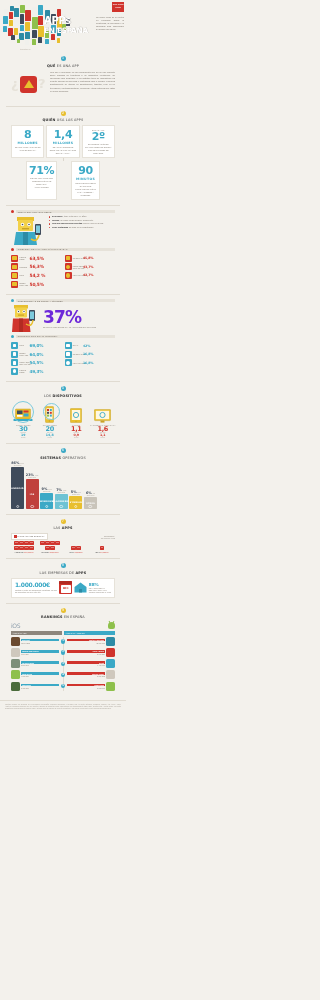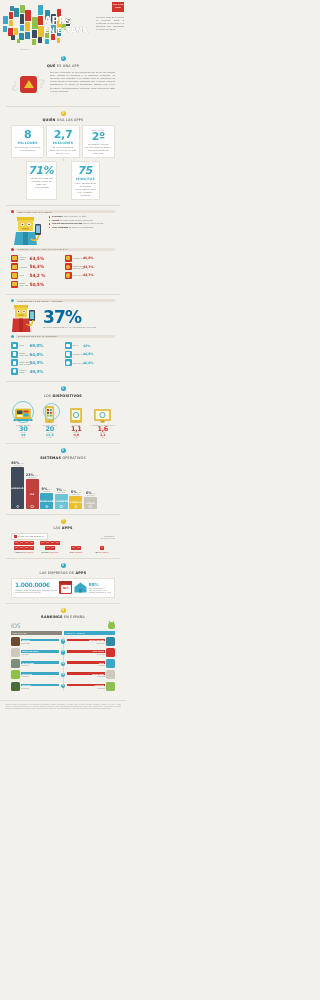--- a/index.html
+++ b/index.html
@@ -58,21 +58,21 @@
     box-shadow:0 0.3px 0.6px rgba(0,0,0,.05); }
   .card .big { font-family:"DejaVu Sans",sans-serif; font-weight:bold; font-size:11px;
     color:#3ba9c6; line-height:1; letter-spacing:-0.4px; }
   .card .mid { font-family:"DejaVu Sans",sans-serif; font-weight:bold; font-size:3.2px;
     color:#3ba9c6; letter-spacing:0.3px; margin-top:1px; }
   .card .sm { font-size:1.95px; line-height:1.45; color:#8d867c; margin-top:1.4px; }
   .card .kicker { font-size:1.95px; color:#8d867c; letter-spacing:0.2px; margin-bottom:0.5px; }
   .connector { height:3px; position:relative; }
   .connector:before { content:""; position:absolute; left:50%; top:0; width:0.4px; height:3px; background:#dcd7cd; }
 
-  .cards2 { display:flex; gap:14px; padding:0 20px;font-style:italic; }
+  .cards2 { display:flex; gap:14px; padding:0 20px; }
 
   
   .mini-hd { display:flex; align-items:center; gap:1.5px; padding:0 5px 2px; }
   .mini-dot { width:3.2px; height:3.2px; border-radius:50%; flex:none; }
   .mini-bar { flex:1; background:#e6e2d9; font-size:2.1px; color:#6d665d; padding:0.6px 2px;
     letter-spacing:0.2px; }
   .perfil { display:flex; gap:2px; padding:0 5px; }
   .perfil-ill { width:36px; height:30px; flex:none; position:relative; }
   .bullets { font-size:2.1px; line-height:1.7; color:#7a736a; }
   .bullets li { list-style:none; position:relative; padding-left:3px; }
@@ -90,21 +90,21 @@
     background:#e8bf2e; border-radius:0.4px; display:block; }
   .tipo-lb { font-size:1.8px; color:#8d867c; line-height:1.2; width:9px; }
   .tipo-pc { font-family:"DejaVu Sans",sans-serif; font-weight:bold; font-size:4.4px;
     color:#d0342c; letter-spacing:-0.2px; }
   .tipo-pc.sm2 { font-size:3.2px; }
 
   
   .kid { display:flex; gap:2px; padding:0 5px; align-items:center; }
   .kid-ill { width:30px; height:28px; flex:none; position:relative; }
   .kid-num { font-family:"DejaVu Sans",sans-serif; font-weight:bold; font-size:17px;
-    color:#0369a1; line-height:1; letter-spacing:-0.8px; }
+    color:#6d28d9; line-height:1; letter-spacing:-0.8px; }
   .kid-cap { font-size:1.85px; color:#8d867c; margin-top:0.5px; }
 
   .apps-grid { display:flex; gap:3px; padding:2px 5px 0; }
   .ag-col { flex:1; }
   .ag-row { display:flex; align-items:center; gap:1.3px; margin-bottom:1.6px; }
   .ag-ico { width:7px; height:7px; background:#3ba9c6; border-radius:1px; flex:none; position:relative; }
   .ag-ico i { position:absolute; left:1.6px; top:1.6px; width:3.8px; height:3.8px; background:#fff; border-radius:0.4px; }
   .ag-lb { font-size:1.8px; color:#8d867c; width:9px; line-height:1.2; }
   .ag-pc { font-family:"DejaVu Sans",sans-serif; font-weight:bold; font-size:4.2px; color:#3ba9c6; letter-spacing:-0.2px; }
   .ag-pc.sm2 { font-size:3.2px; }
@@ -285,40 +285,40 @@
     </div>
     <div class="cards">
       <div class="card">
         <div class="kicker"></div>
         <div class="big">8</div>
         <div class="mid">MILLONES</div>
         <div class="sm">DE USUARIOS ACTIVOS DE APPS EN ESPAÑA.</div>
       </div>
       <div class="card">
         <div class="kicker"></div>
-        <div class="big">2,7</div>
+        <div class="big">1,4</div>
         <div class="mid">MILLONES</div>
         <div class="sm">DE APLICACIONES DE DESCARGADAS DIARIAS EN ESPAÑA AL DÍA.</div>
       </div>
       <div class="card">
         <div class="kicker">ESPAÑA ES</div>
         <div class="big">2º</div>
         <div class="mid"></div>
         <div class="sm">EN PENETRACIÓN DE SMARTPHONES EN EUROPA CON 18 MILLONES DE UNIDADES.</div>
       </div>
     </div>
     <div class="connector"></div>
     <div class="cards2">
       <div class="card">
         <div class="big">71%</div>
         <div class="mid"></div>
         <div class="sm">DE LOS USUARIOS CON INTERNET MÓVIL SE DESCARGA APLICACIONES.</div>
       </div>
       <div class="card">
-        <div class="big">75</div>
+        <div class="big">90</div>
         <div class="mid">MINUTOS</div>
         <div class="sm">ES EL TIEMPO MEDIO DIARIO QUE UTILIZAMOS EL MÓVIL PARA ACCEDER A INTERNET.</div>
       </div>
     </div>
   </div>
 
   <div class="sep"></div>
 
   <div class="sec">
     <div class="mini-hd">

